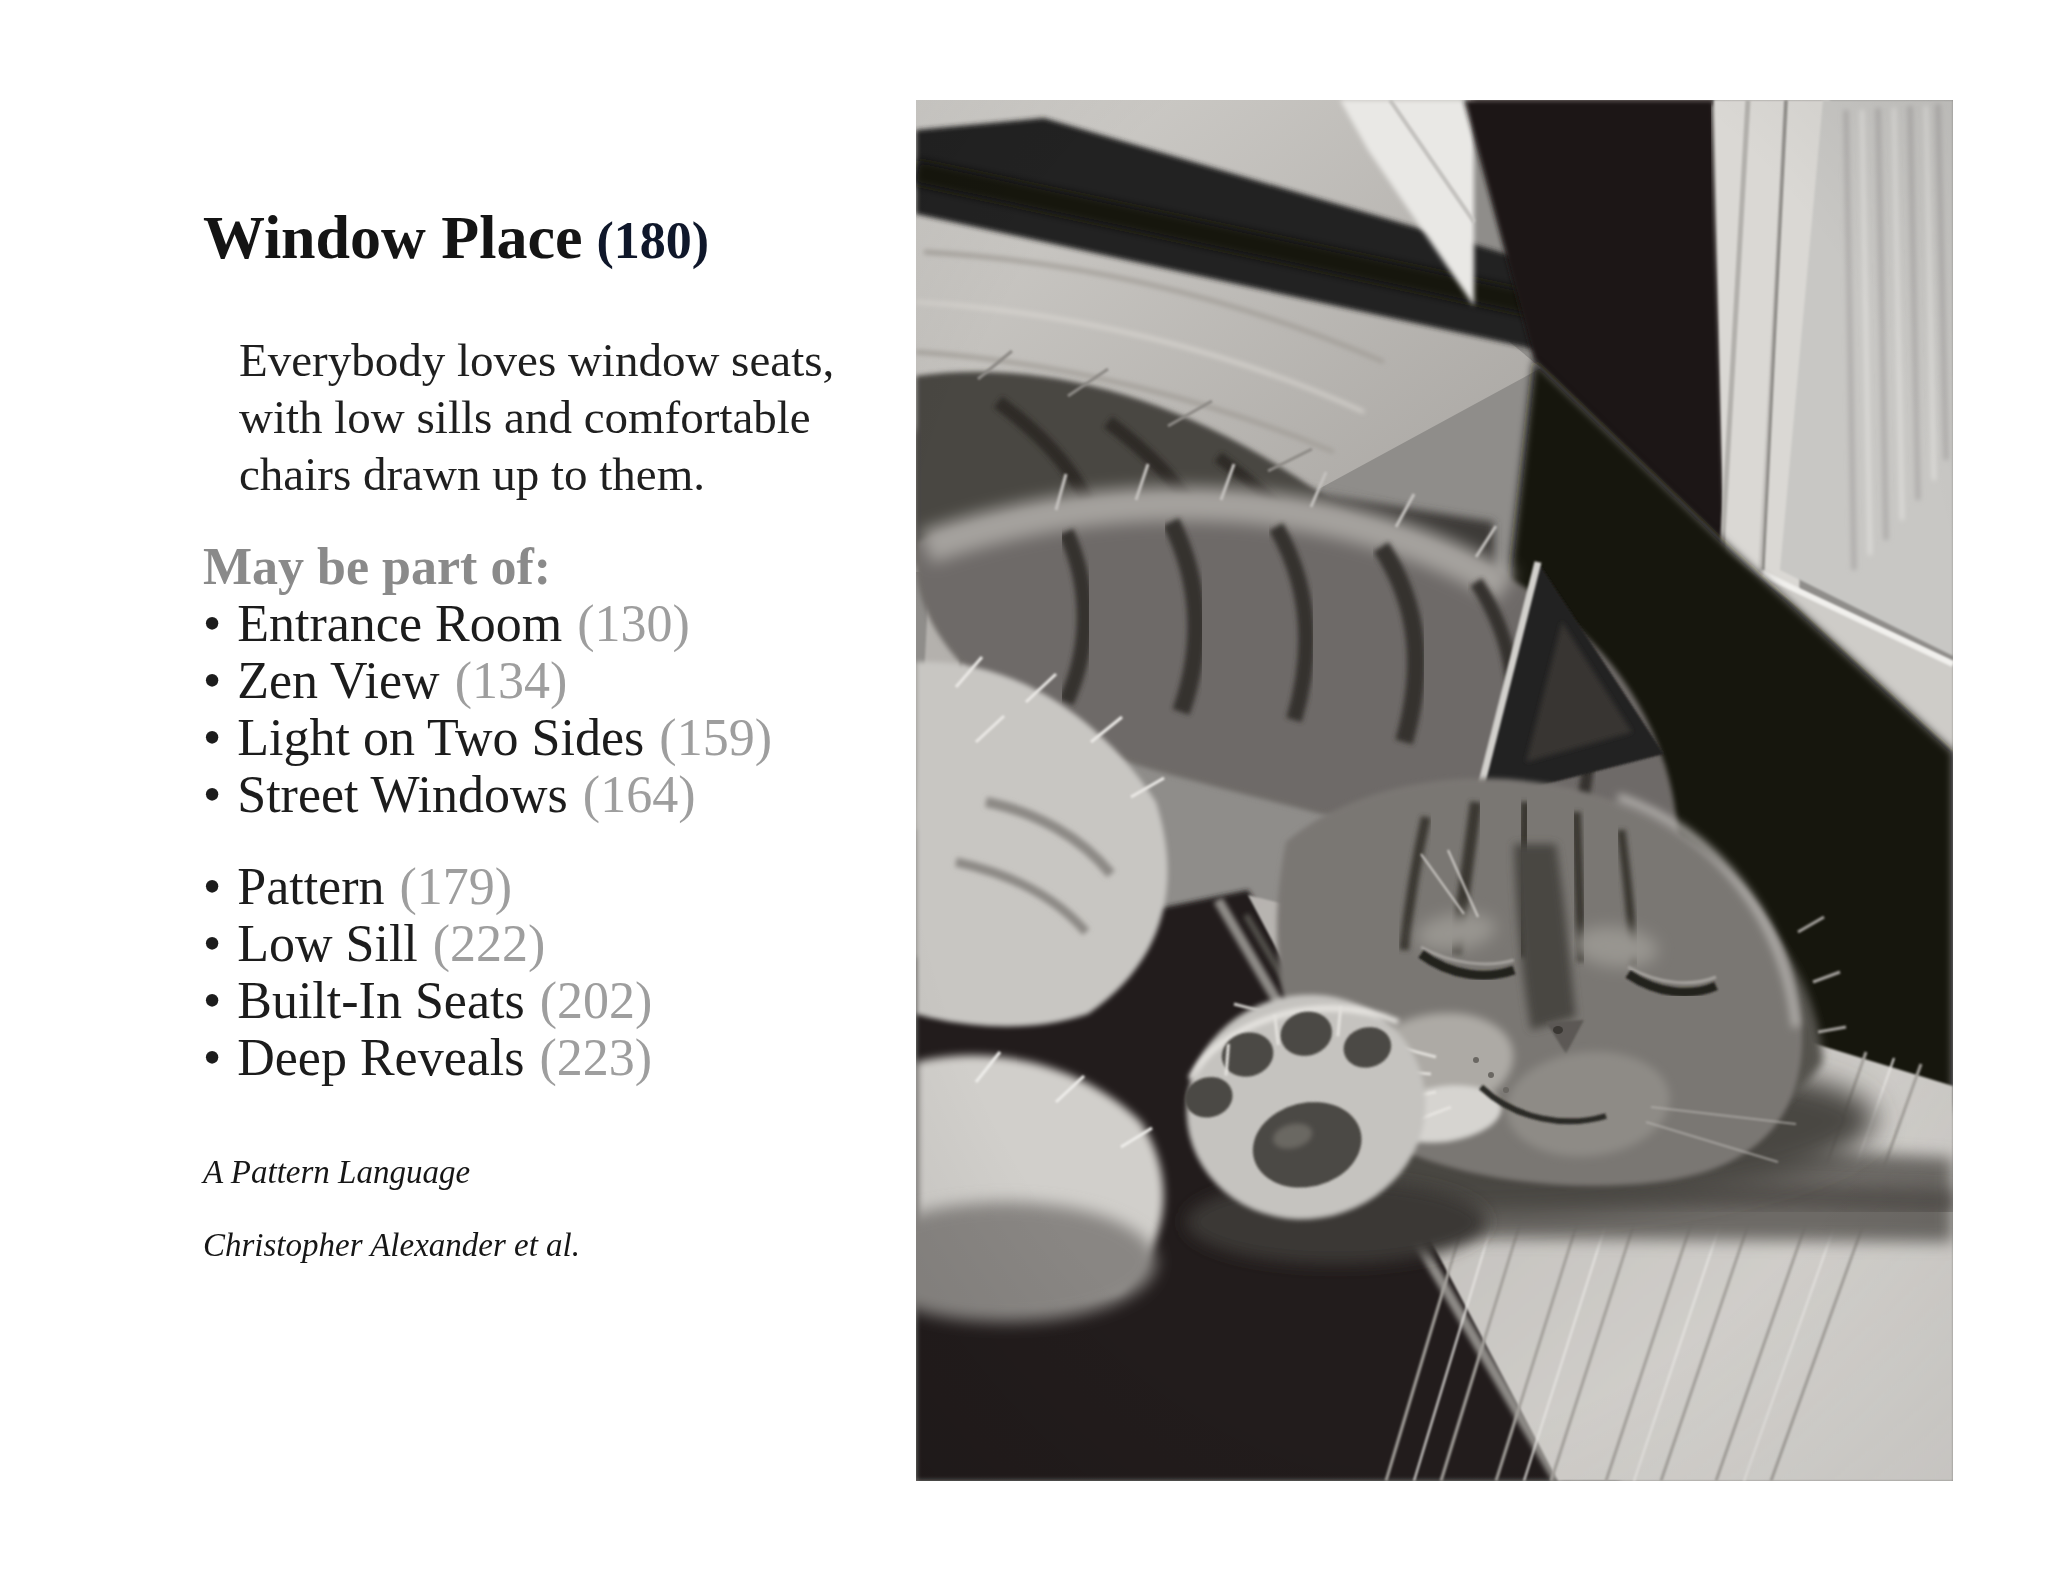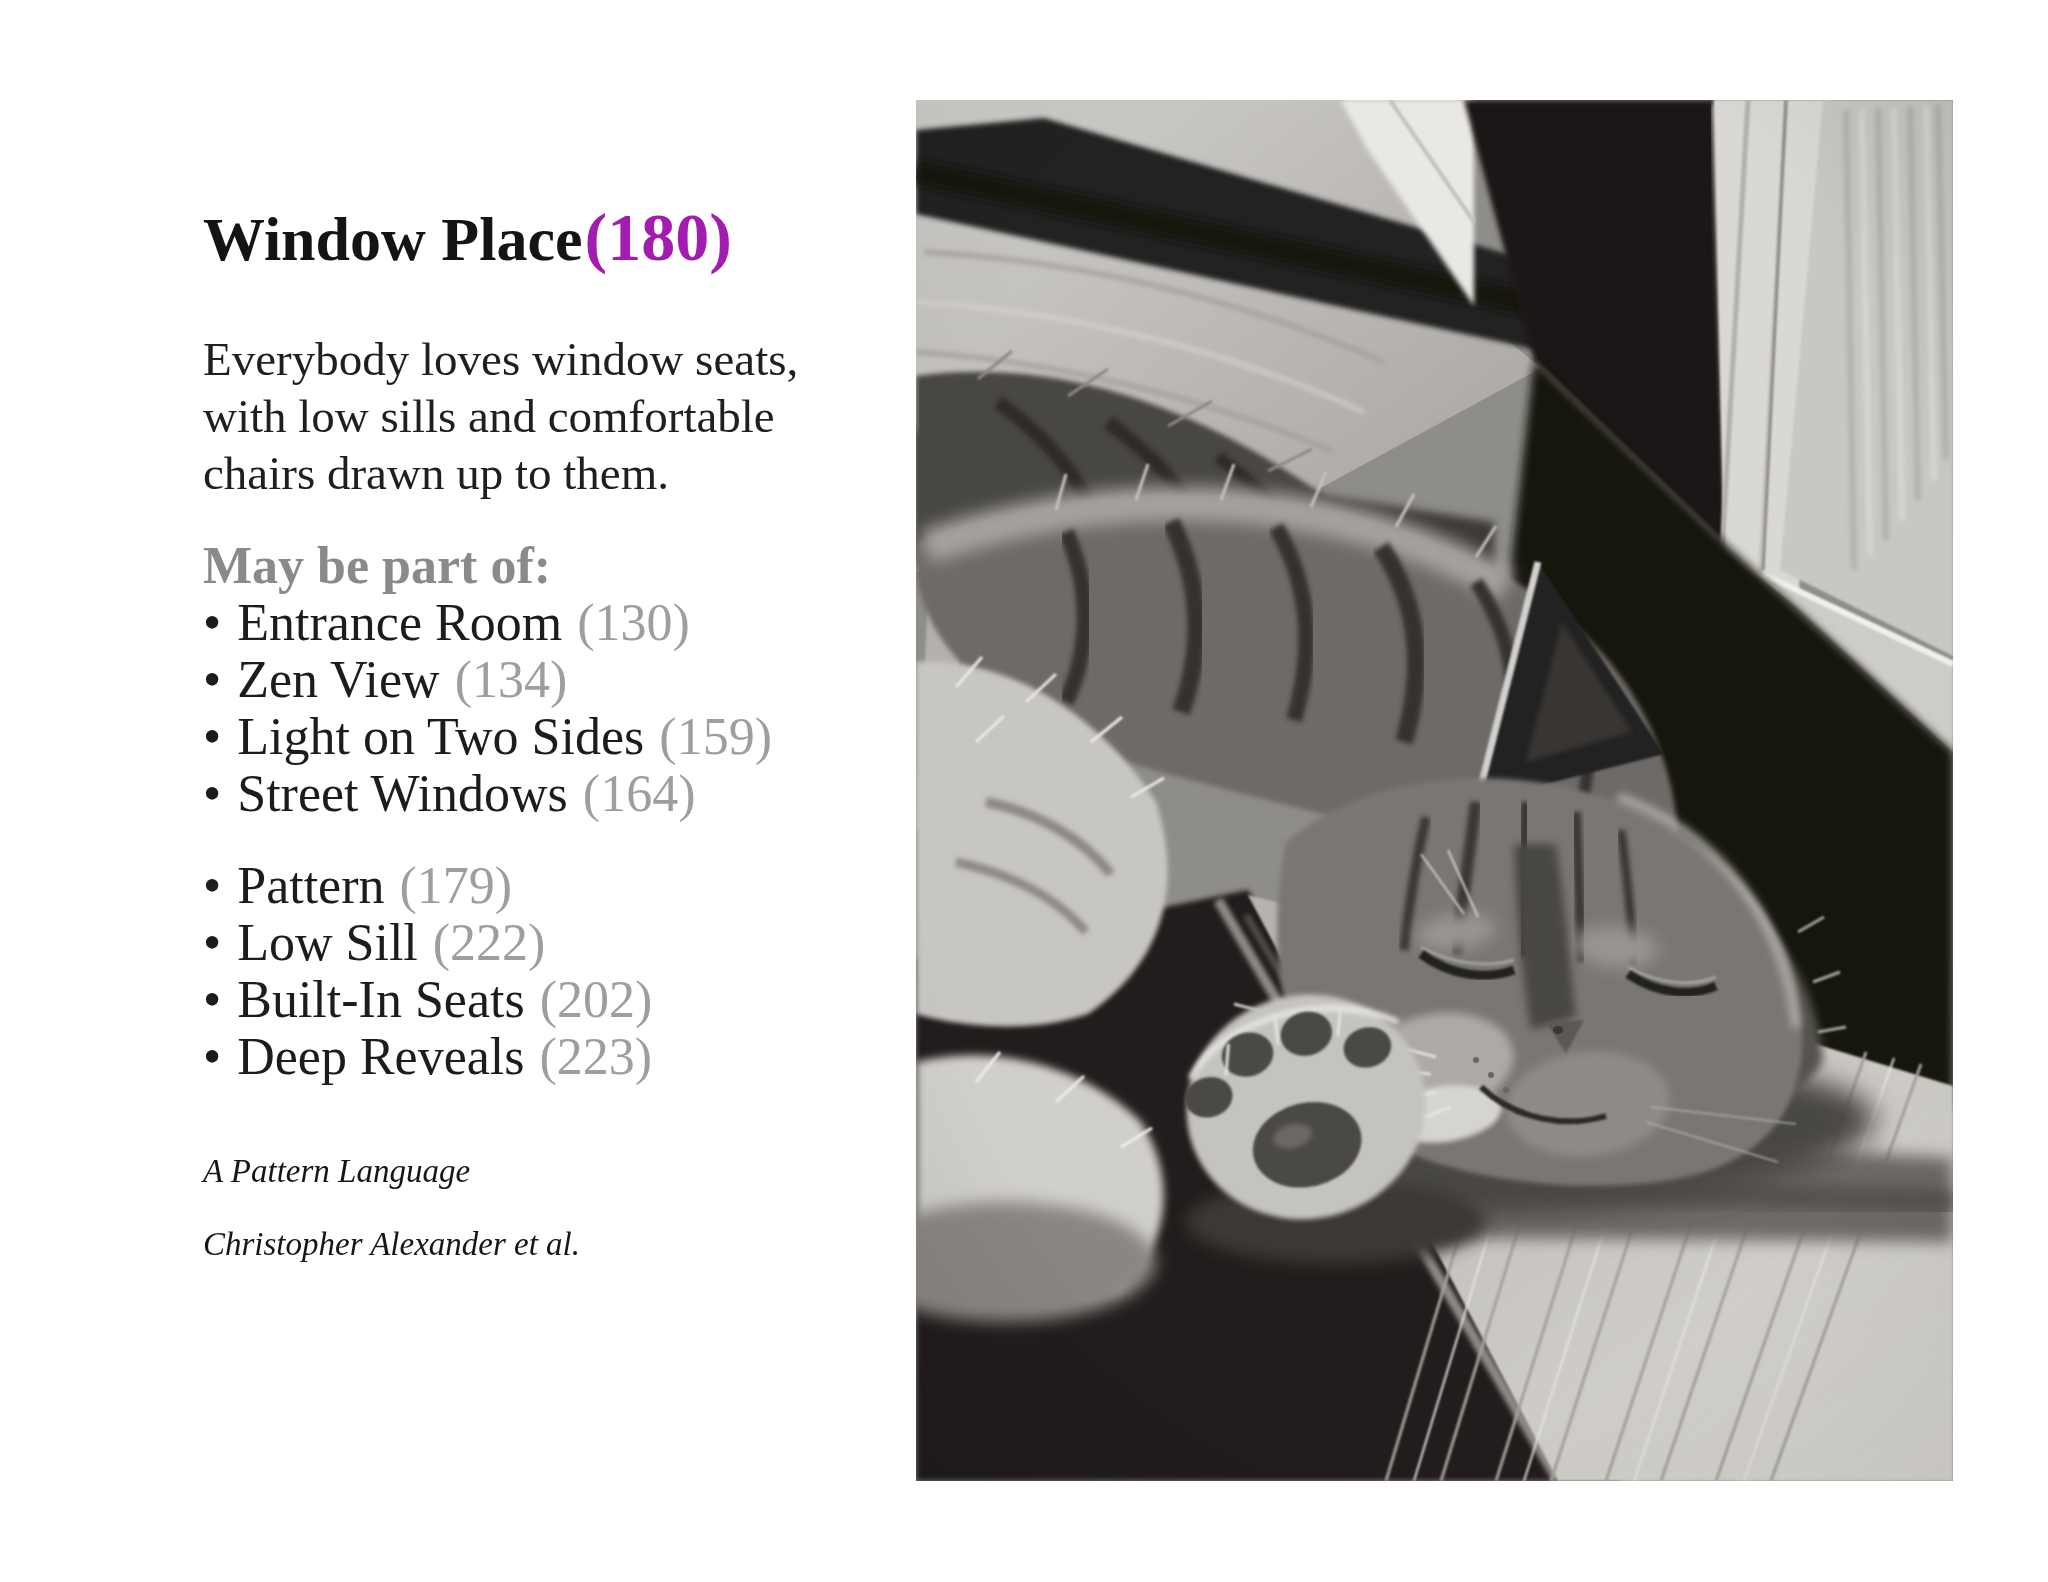--- a/index.html
+++ b/index.html
@@ -1,21 +1,21 @@
 <!DOCTYPE html>
 <html><head>
 <meta charset="utf-8">
 <style>
   html,body{margin:0;padding:0;}
   body{width:2048px;height:1582px;background:#ffffff;font-family:"Liberation Serif",serif;}
   .page{position:relative;width:2048px;height:1582px;background:#ffffff;overflow:hidden;}
   .text-col{position:absolute;left:203px;top:202px;width:680px;color:#1d1d1d;}
   .title{font-size:62px;font-weight:bold;color:#141414;white-space:nowrap;line-height:71px;}
-  .title .tnum{margin-left:2px;font-size:68px;color:#a21caf;}
-  .summary{margin-top:56px;font-size:47px;line-height:57px;white-space:nowrap;color:#1f1f1f;}
+  .title .tnum{margin-left:14px;font-size:52px;color:#0f172a;}
+  .summary{margin-top:56px;font-size:47px;line-height:57px;white-space:nowrap;color:#1f1f1f;margin-left:36px;}
   .section{margin-top:35px;font-size:52px;line-height:57px;white-space:nowrap;}
   .section-heading{color:#8a8a8a;font-weight:bold;}
   .item{color:#1c1c1c;}
   .item .bullet{margin-right:16px;}
   .item .num{margin-left:15px;color:#9e9e9e;}
   .citation{margin-top:50px;font-size:33px;line-height:73px;font-style:italic;color:#161616;white-space:nowrap;}
   .photo{position:absolute;left:916px;top:100px;width:1037px;height:1381px;overflow:hidden;background:#8f8d8a;}
   .photo svg{display:block;width:100%;height:100%;}
 </style>
 </head>

